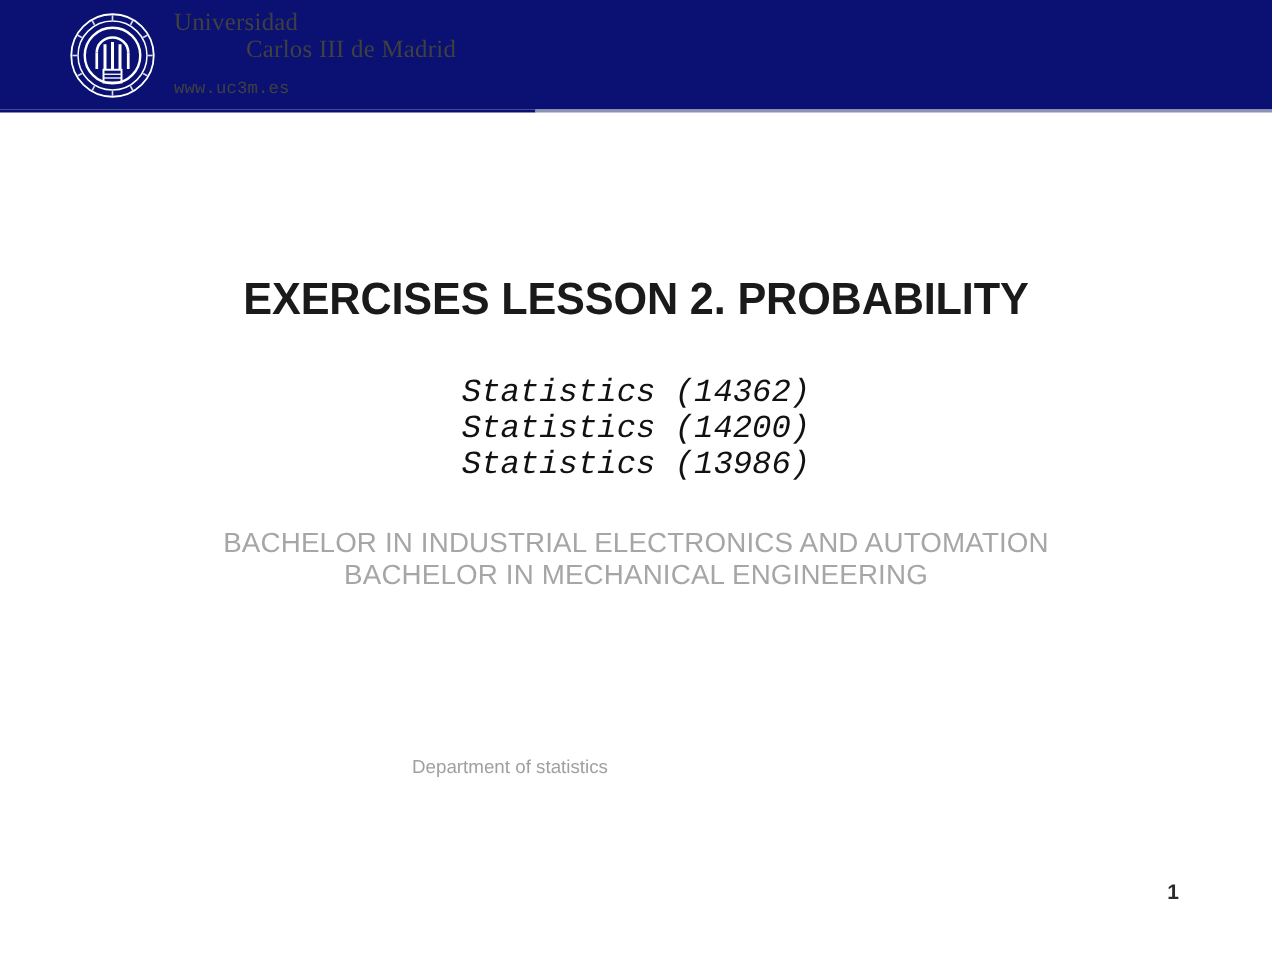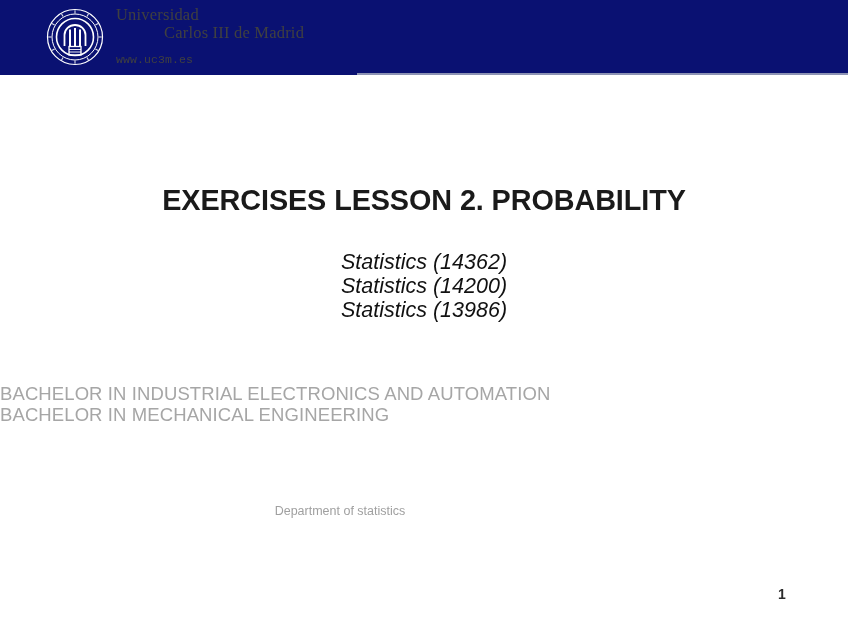--- a/index.html
+++ b/index.html
@@ -105,29 +105,30 @@
     left: 0;
     top: 250px;
     width: 848px;
     text-align: center;
   }
   .course-line {
     font-style: italic;
     font-size: 21.5px;
     color: #111111;
     line-height: 24px;
-    font-family: Liberation Sans, sans-serif;
+    font-family: Liberation Mono, monospace;
     white-space: nowrap;
   }
 
   .degree-list {
     position: absolute;
     left: 0;
-    top: 384px;
-    width: 848px;
+    top: 352px;
+    width: 848px;
+    text-align: center;
   }
   .degree-line {
     font-size: 18.5px;
     color: #a6a6a6;
     line-height: 20.5px;
     letter-spacing: 0.1px;
     font-family: "Liberation Sans", sans-serif;
     white-space: nowrap;
   }
 

